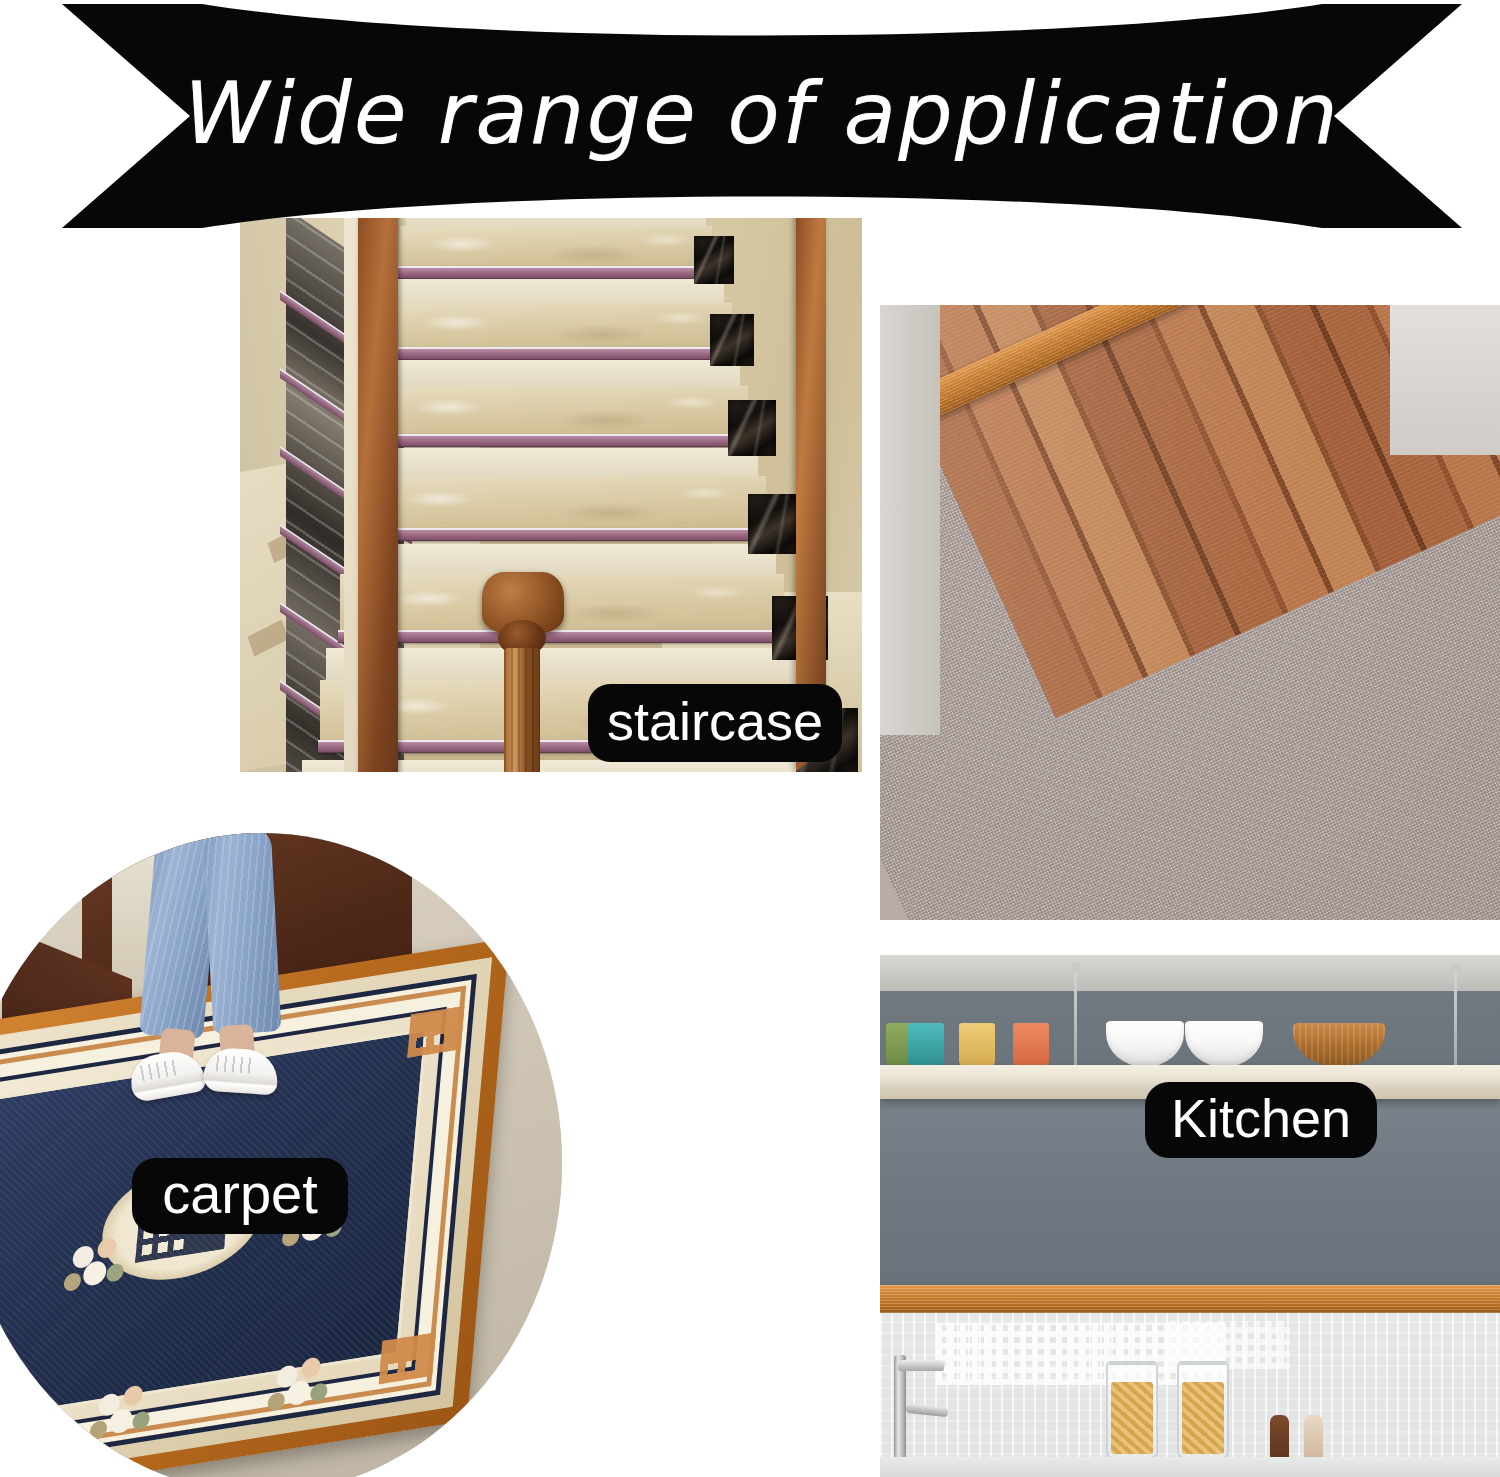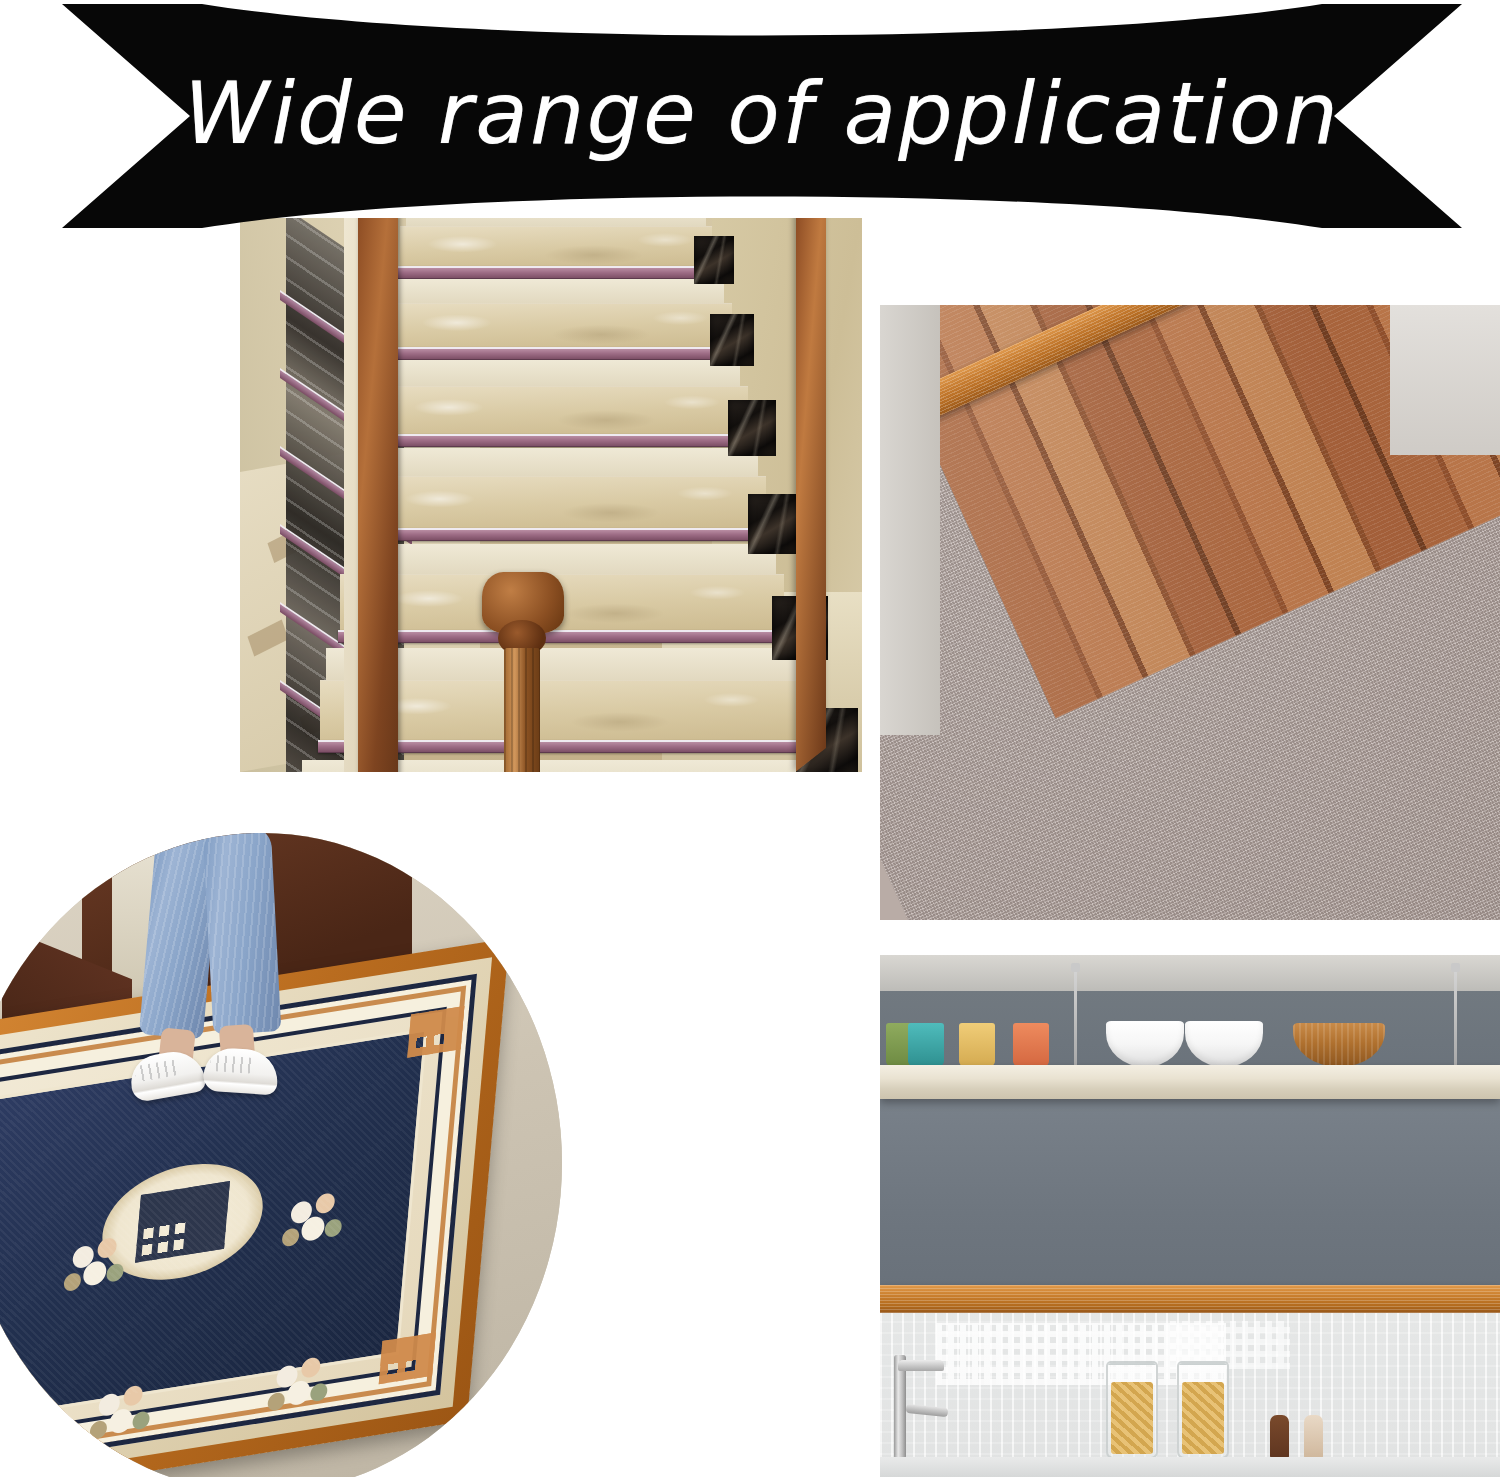--- a/index.html
+++ b/index.html
@@ -698,23 +698,26 @@
         <div class="jar-pasta"></div>
       </div>
 
       <div class="shaker" id="shaker-dark"></div>
       <div class="shaker" id="shaker-light"></div>
 
       <div class="k-counter"></div>
     </div>
   </div>
 
-
-
-
+  <div class="badge" id="badge-staircase">staircase</div>
+
+
+  <div class="badge" id="badge-carpet">carpet</div>
+
+  <div class="badge" id="badge-kitchen">Kitchen</div>
 
   <div class="banner-wrap">
     <svg viewBox="0 0 1400 228" preserveAspectRatio="none">
       <path d="M 0,2
                L 140,2
                C 400,44 1000,44 1260,2
                L 1400,2
                L 1272,114
                L 1400,226
                L 1260,226

